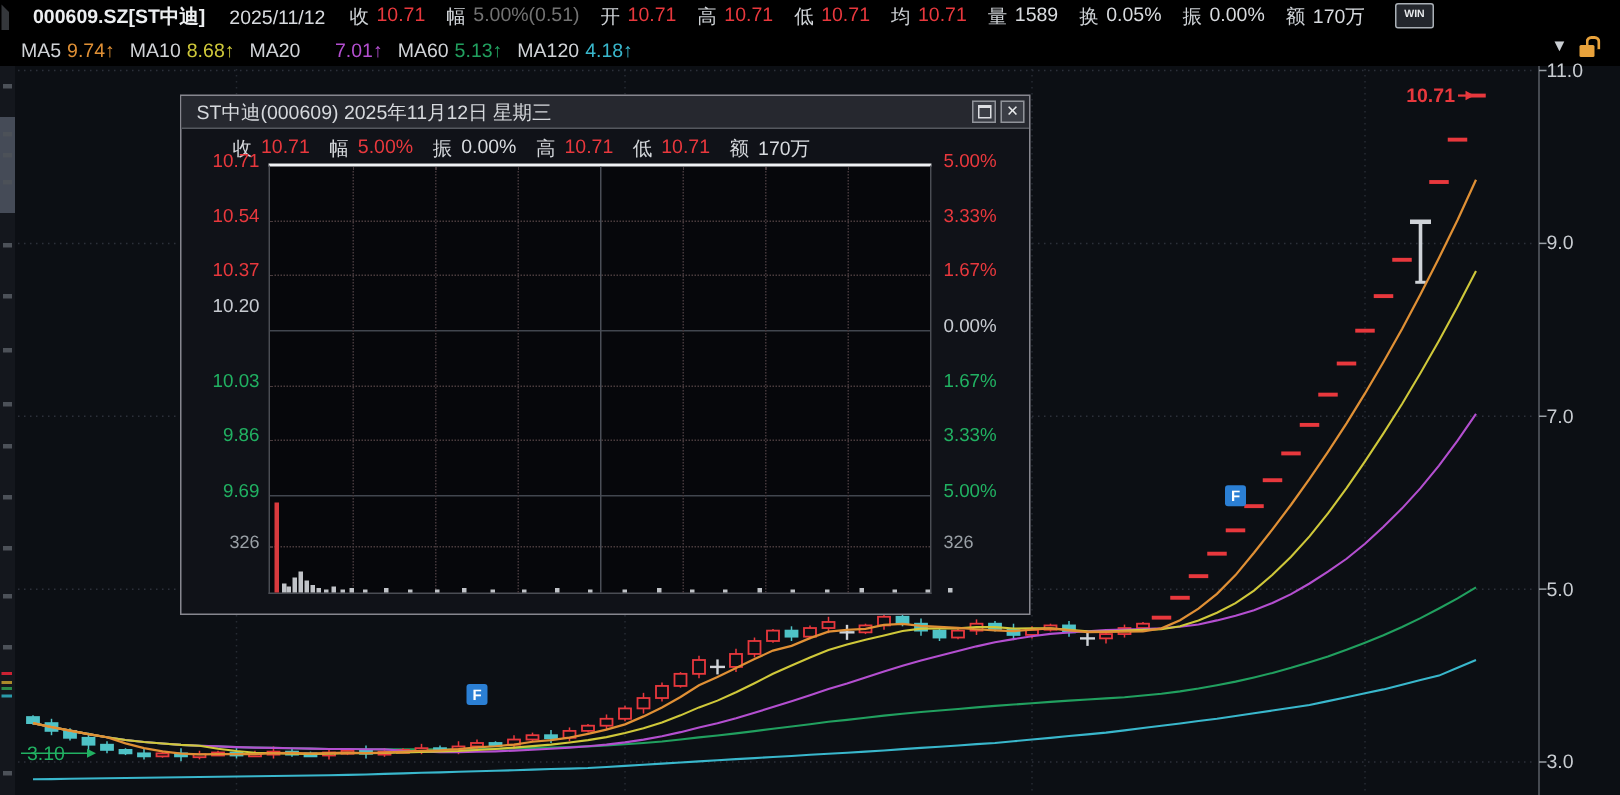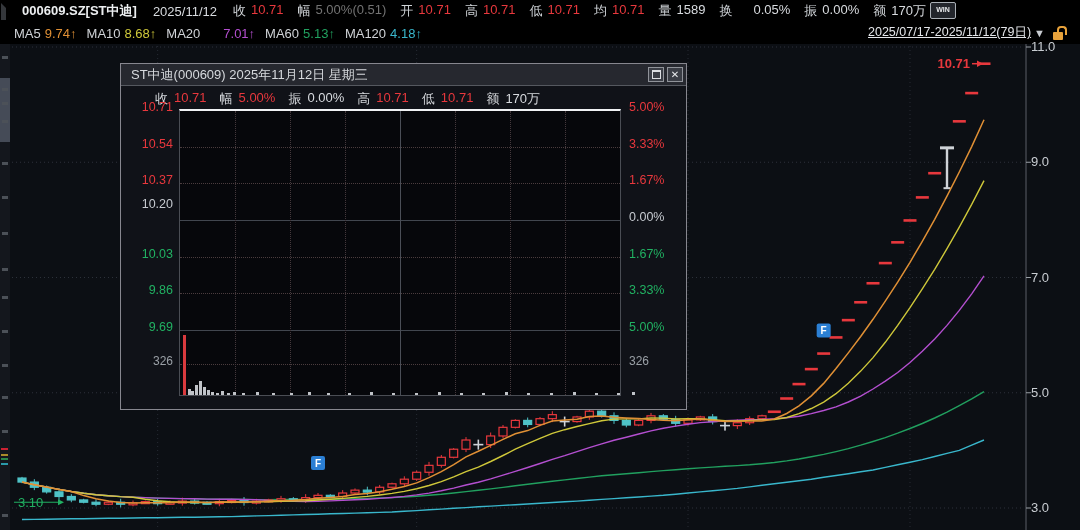--- a/index.html
+++ b/index.html
@@ -96,21 +96,21 @@
       <div class="qf">
         <span class="lb">均</span>
         <span style="color: rgb(232, 56, 61);">10.71</span>
       </div>
       <div class="qf">
         <span class="lb">量</span>
         <span style="color: rgb(216, 219, 223);">1589</span>
       </div>
       <div class="qf">
         <span class="lb">换</span>
-        <span style="color: rgb(216, 219, 223); margin-left: 16px;">0.05%</span>
+        <span style="color: rgb(216, 219, 223);">0.05%</span>
       </div>
       <div class="qf">
         <span class="lb">振</span>
         <span style="color: rgb(216, 219, 223);">0.00%</span>
       </div>
       <div class="qf">
         <span class="lb">额</span>
         <span style="color: rgb(216, 219, 223);">170万</span>
       </div>
     </div>
@@ -135,21 +135,20 @@
         <span class="lb">MA60</span>
         <span style="color: rgb(33, 160, 95);">5.13↑</span>
       </div>
       <div class="ma-item">
         <span class="lb">MA120</span>
         <span style="color: rgb(57, 183, 204);">4.18↑</span>
       </div>
     </div>
 </div>
 <div id="range-box">
-  <span id="date-range">2025/07/17-2025/11/12(79日)</span>
   <span id="dd-arrow">▼</span>
   <span id="lock-icon">
       <span class="shackle"></span>
       <span class="body"></span>
     </span>
 </div>
 
 <div id="left-strip" class="abs">
   <div class="hl"></div>
   <div class="m" style="top:12px"></div>

